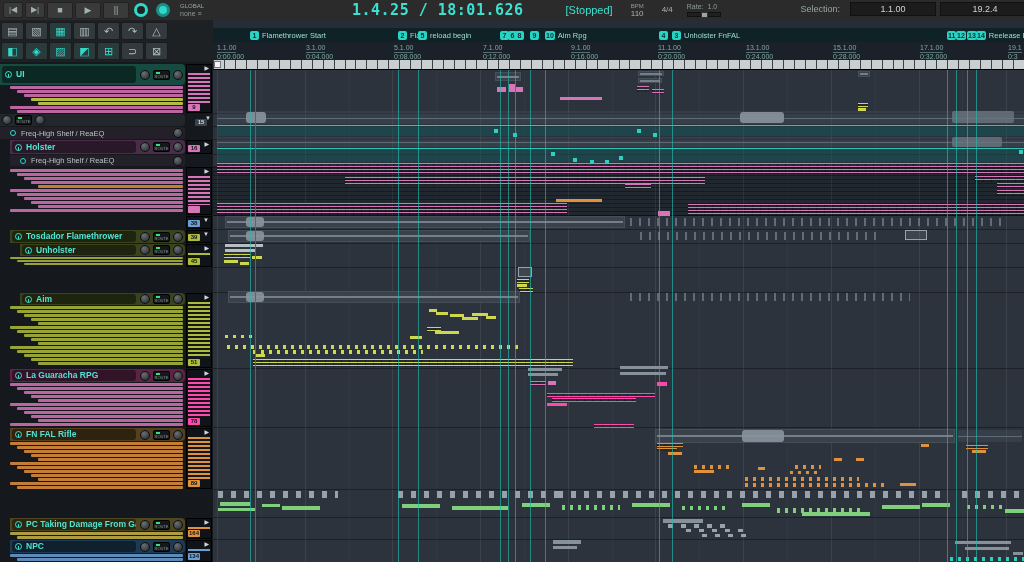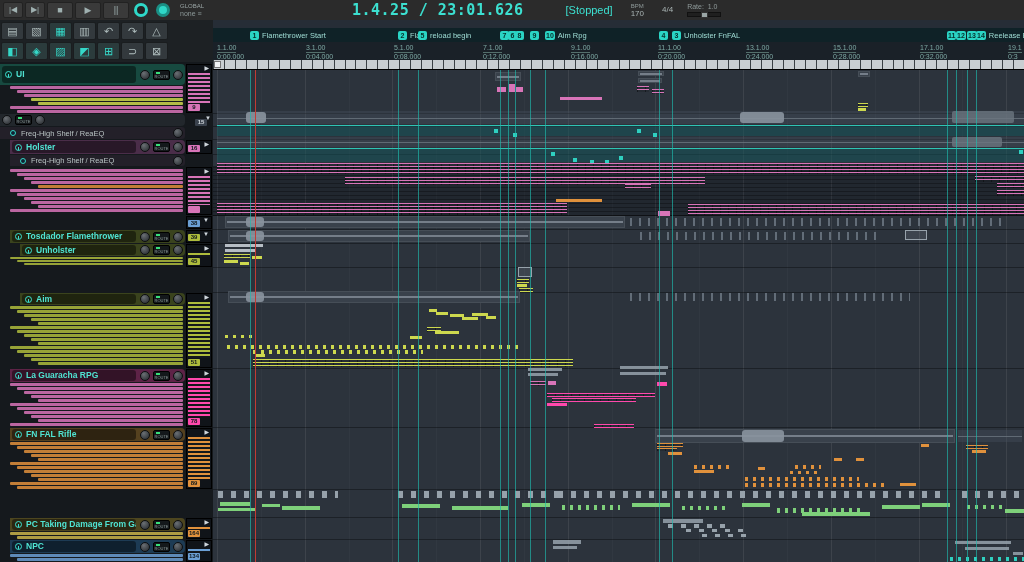--- a/index.html
+++ b/index.html
@@ -116,34 +116,39 @@
         <div class="tbtn big">▶</div>
         <div class="tbtn big">||</div>
       </div>
     <div class="circ rec"></div>
     <div class="circ loop"></div>
     <div id="global">
       <div><span>GLOBAL</span></div>
       <div class="gv"><span>none</span> <span>≡</span></div>
     </div>
     <div id="timebox">
-      <span id="timetext">1.4.25 / 23:01.626</span>
+      <span id="timetext">1.4.25 / 18:01.626</span>
       <span id="stopped">[Stopped]</span>
       <span class="mini">
-        <span>BPM</span><br><span class="v">170</span>
+        <span>BPM</span><br><span class="v">110</span>
       </span>
       <span class="mini">
         <span class="v">4/4</span>
       </span>
       <span id="ratewrap">
         <span>Rate:</span>&nbsp;&nbsp;<span>1.0</span>
         <div id="rateslider">
             <div class="thumb"></div>
           </div>
       </span>
+    </div>
+    <div id="selwrap">
+      <span class="lab">Selection:</span>
+      <span class="selbox">1.1.00</span>
+      <span class="selbox" style="width:90px;margin-right:-6px;">19.2.4</span>
     </div>
   </div>
 
   <div id="toolbar">
     <div class="trow" id="toolrow1">
         <div class="tool"><span>▤</span></div>
         <div class="tool"><span>▧</span></div>
         <div class="tool on"><span>▦</span></div>
         <div class="tool"><span>▥</span></div>
         <div class="tool"><span>↶</span></div>

